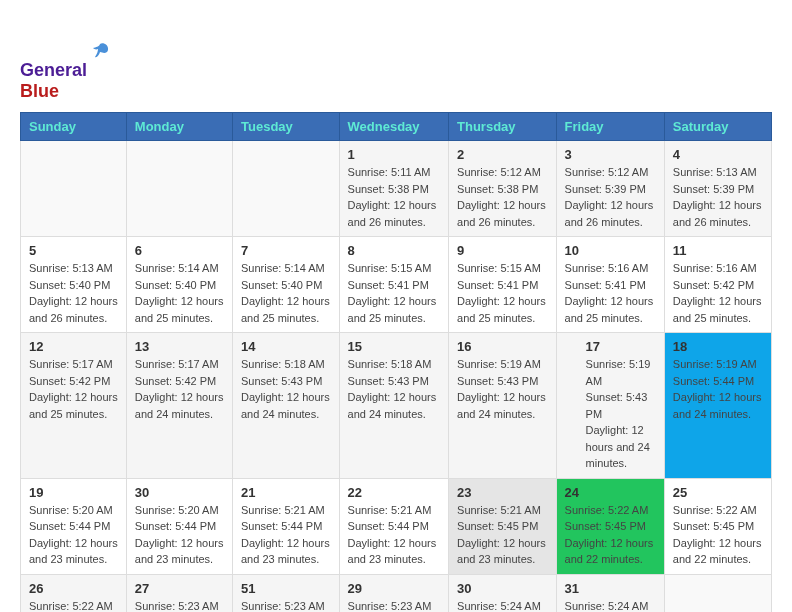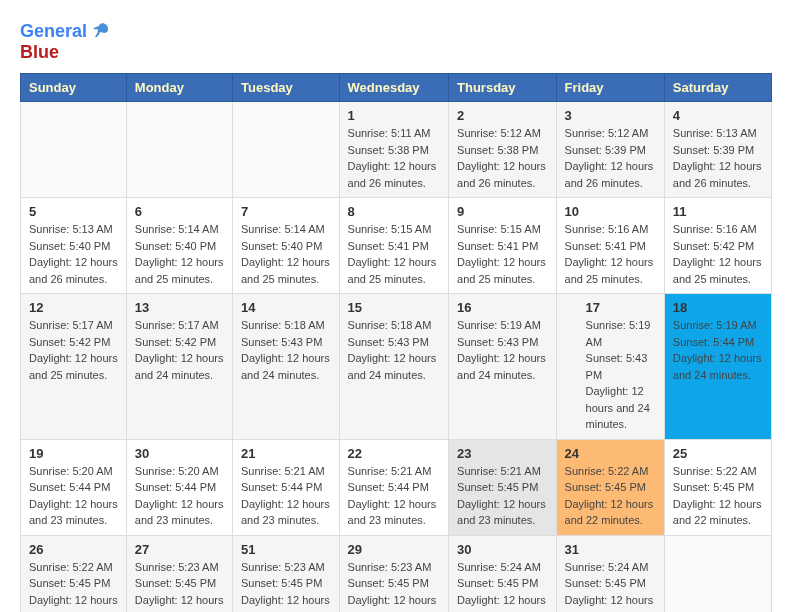--- a/index.html
+++ b/index.html
@@ -38,21 +38,21 @@
       color: #333;
       font-weight: bold;
     }
     .calendar-table {
       width: 100%;
       border-collapse: collapse;
       border: 1px solid #ccc;
     }
     .calendar-table th {
       background: #3a6db5;
-      color: #fef9c3;
+      color: #5eead4;
       text-align: left;
       padding: 6px 8px;
       font-size: 13px;
       font-weight: bold;
       border: 1px solid #2a5a9a;
     }
     .calendar-table td {
       vertical-align: top;
       padding: 6px 8px;
       border: 1px solid #ddd;
@@ -82,21 +82,21 @@
     .empty-cell {
       background: #f9f9f9 !important;
     }
   </style>
 </head>
 <body>
 
 <div class="header-section">
   <div class="logo">
     <div class="logo-row">
-      <span style="font-size:18px;font-weight:bold;color:#3b82f6;">General</span>
+      <span style="font-size:18px;font-weight:bold;color:#4c1d95;margin-top:40px;">General</span>
       <svg width="22" height="22" viewBox="0 0 22 22" style="margin-left:2px;">
         <path d="M11 4 C14 2, 20 5, 19 10 C18 14, 14 13, 11 12 C10 15, 8 18, 6 17 C8 14, 9 11, 9 9 C7 10, 5 9, 4 8 C7 7, 10 7, 11 4Z" fill="#4a90d9"></path>
       </svg>
     </div>
     <div>
       <span style="font-size:18px;font-weight:bold;color:#b91c1c;">Blue</span>
     </div>
   </div>
   <div class="title-section">
     <div class="calendar-title"></div>
@@ -212,21 +212,21 @@
           <div class="day-info">Sunrise: 5:21 AM<br>Sunset: 5:44 PM<br>Daylight: 12 hours and 23 minutes.</div>
         </td>
         <td style="background: rgb(255, 255, 255);">
           <div class="day-number">22</div>
           <div class="day-info">Sunrise: 5:21 AM<br>Sunset: 5:44 PM<br>Daylight: 12 hours and 23 minutes.</div>
         </td>
         <td style="background: #e5e5e5;">
           <div class="day-number">23</div>
           <div class="day-info">Sunrise: 5:21 AM<br>Sunset: 5:45 PM<br>Daylight: 12 hours and 23 minutes.</div>
         </td>
-        <td style="background: #fdba74;">
+        <td style="background: #22c55e;">
           <div class="day-number">24</div>
           <div class="day-info">Sunrise: 5:22 AM<br>Sunset: 5:45 PM<br>Daylight: 12 hours and 22 minutes.</div>
         </td>
         <td style="background: rgb(255, 255, 255);">
           <div class="day-number">25</div>
           <div class="day-info">Sunrise: 5:22 AM<br>Sunset: 5:45 PM<br>Daylight: 12 hours and 22 minutes.</div>
         </td>
       </tr>
       <tr>
         <td style="background: rgb(245, 245, 245);">

